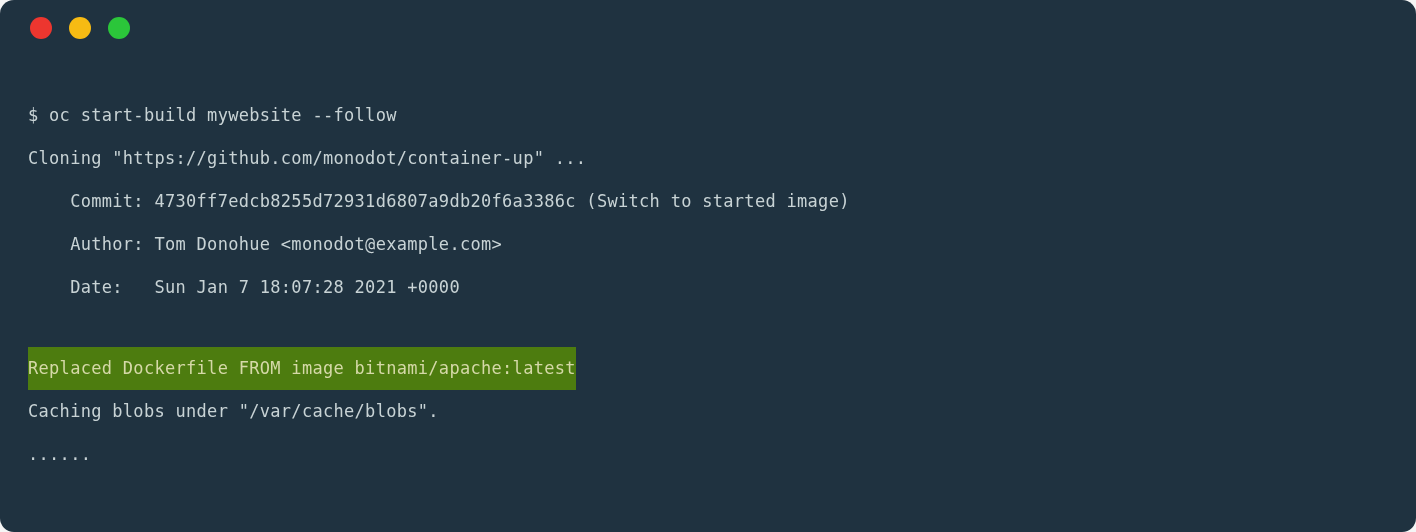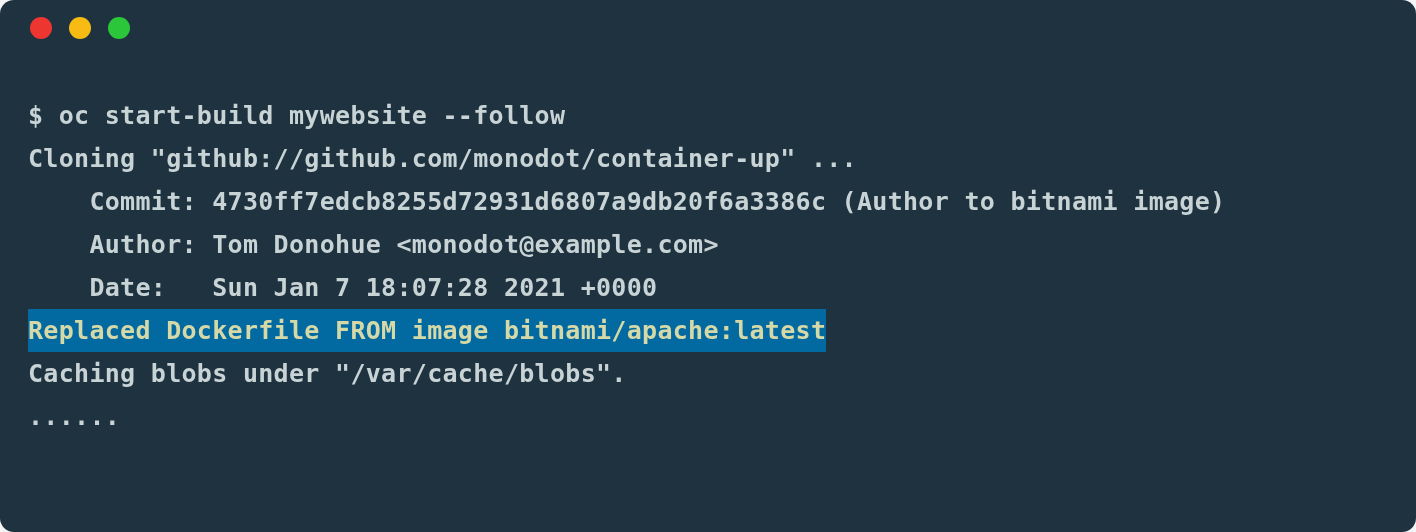--- a/index.html
+++ b/index.html
@@ -38,47 +38,47 @@
     }
     .traffic-light.yellow {
       background: #f7bb13;
     }
     .traffic-light.green {
       background: #2bc63a;
     }
     .terminal-content {
       padding: 38px 28px 20px 28px;
       color: #c8d3d5;
-      font-size: 25px;
+      font-size: 17px;
       line-height: 43px;
       letter-spacing: 0.3px;
-      font-weight: bold;
     }
     .terminal-line {
       white-space: pre;
       display: block;
     }
     .highlight {
-      background: #0369a1;
+      background: #4d7c0f;
       color: #d5d9a8;
       display: inline-block;
+      margin-top: 38px;
     }
   </style>
 </head>
 <body>
 
 <div class="terminal-window">
   <div class="title-bar">
     <div class="traffic-light red"></div>
     <div class="traffic-light yellow"></div>
     <div class="traffic-light green"></div>
   </div>
   <div class="terminal-content">
     <span class="terminal-line">$ oc start-build mywebsite --follow</span>
-    <span class="terminal-line">Cloning "github://github.com/monodot/container-up" ...</span>
-    <span class="terminal-line">    Commit: 4730ff7edcb8255d72931d6807a9db20f6a3386c (Author to bitnami image)</span>
+    <span class="terminal-line">Cloning "https://github.com/monodot/container-up" ...</span>
+    <span class="terminal-line">    Commit: 4730ff7edcb8255d72931d6807a9db20f6a3386c (Switch to started image)</span>
     <span class="terminal-line">    Author: Tom Donohue &lt;monodot@example.com&gt;</span>
     <span class="terminal-line">    Date:   Sun Jan 7 18:07:28 2021 +0000</span>
     <span class="terminal-line"><span class="highlight">Replaced Dockerfile FROM image bitnami/apache:latest</span></span>
     <span class="terminal-line">Caching blobs under "/var/cache/blobs".</span>
     <span class="terminal-line">......</span>
   </div>
 </div>
 
 </body></html>

